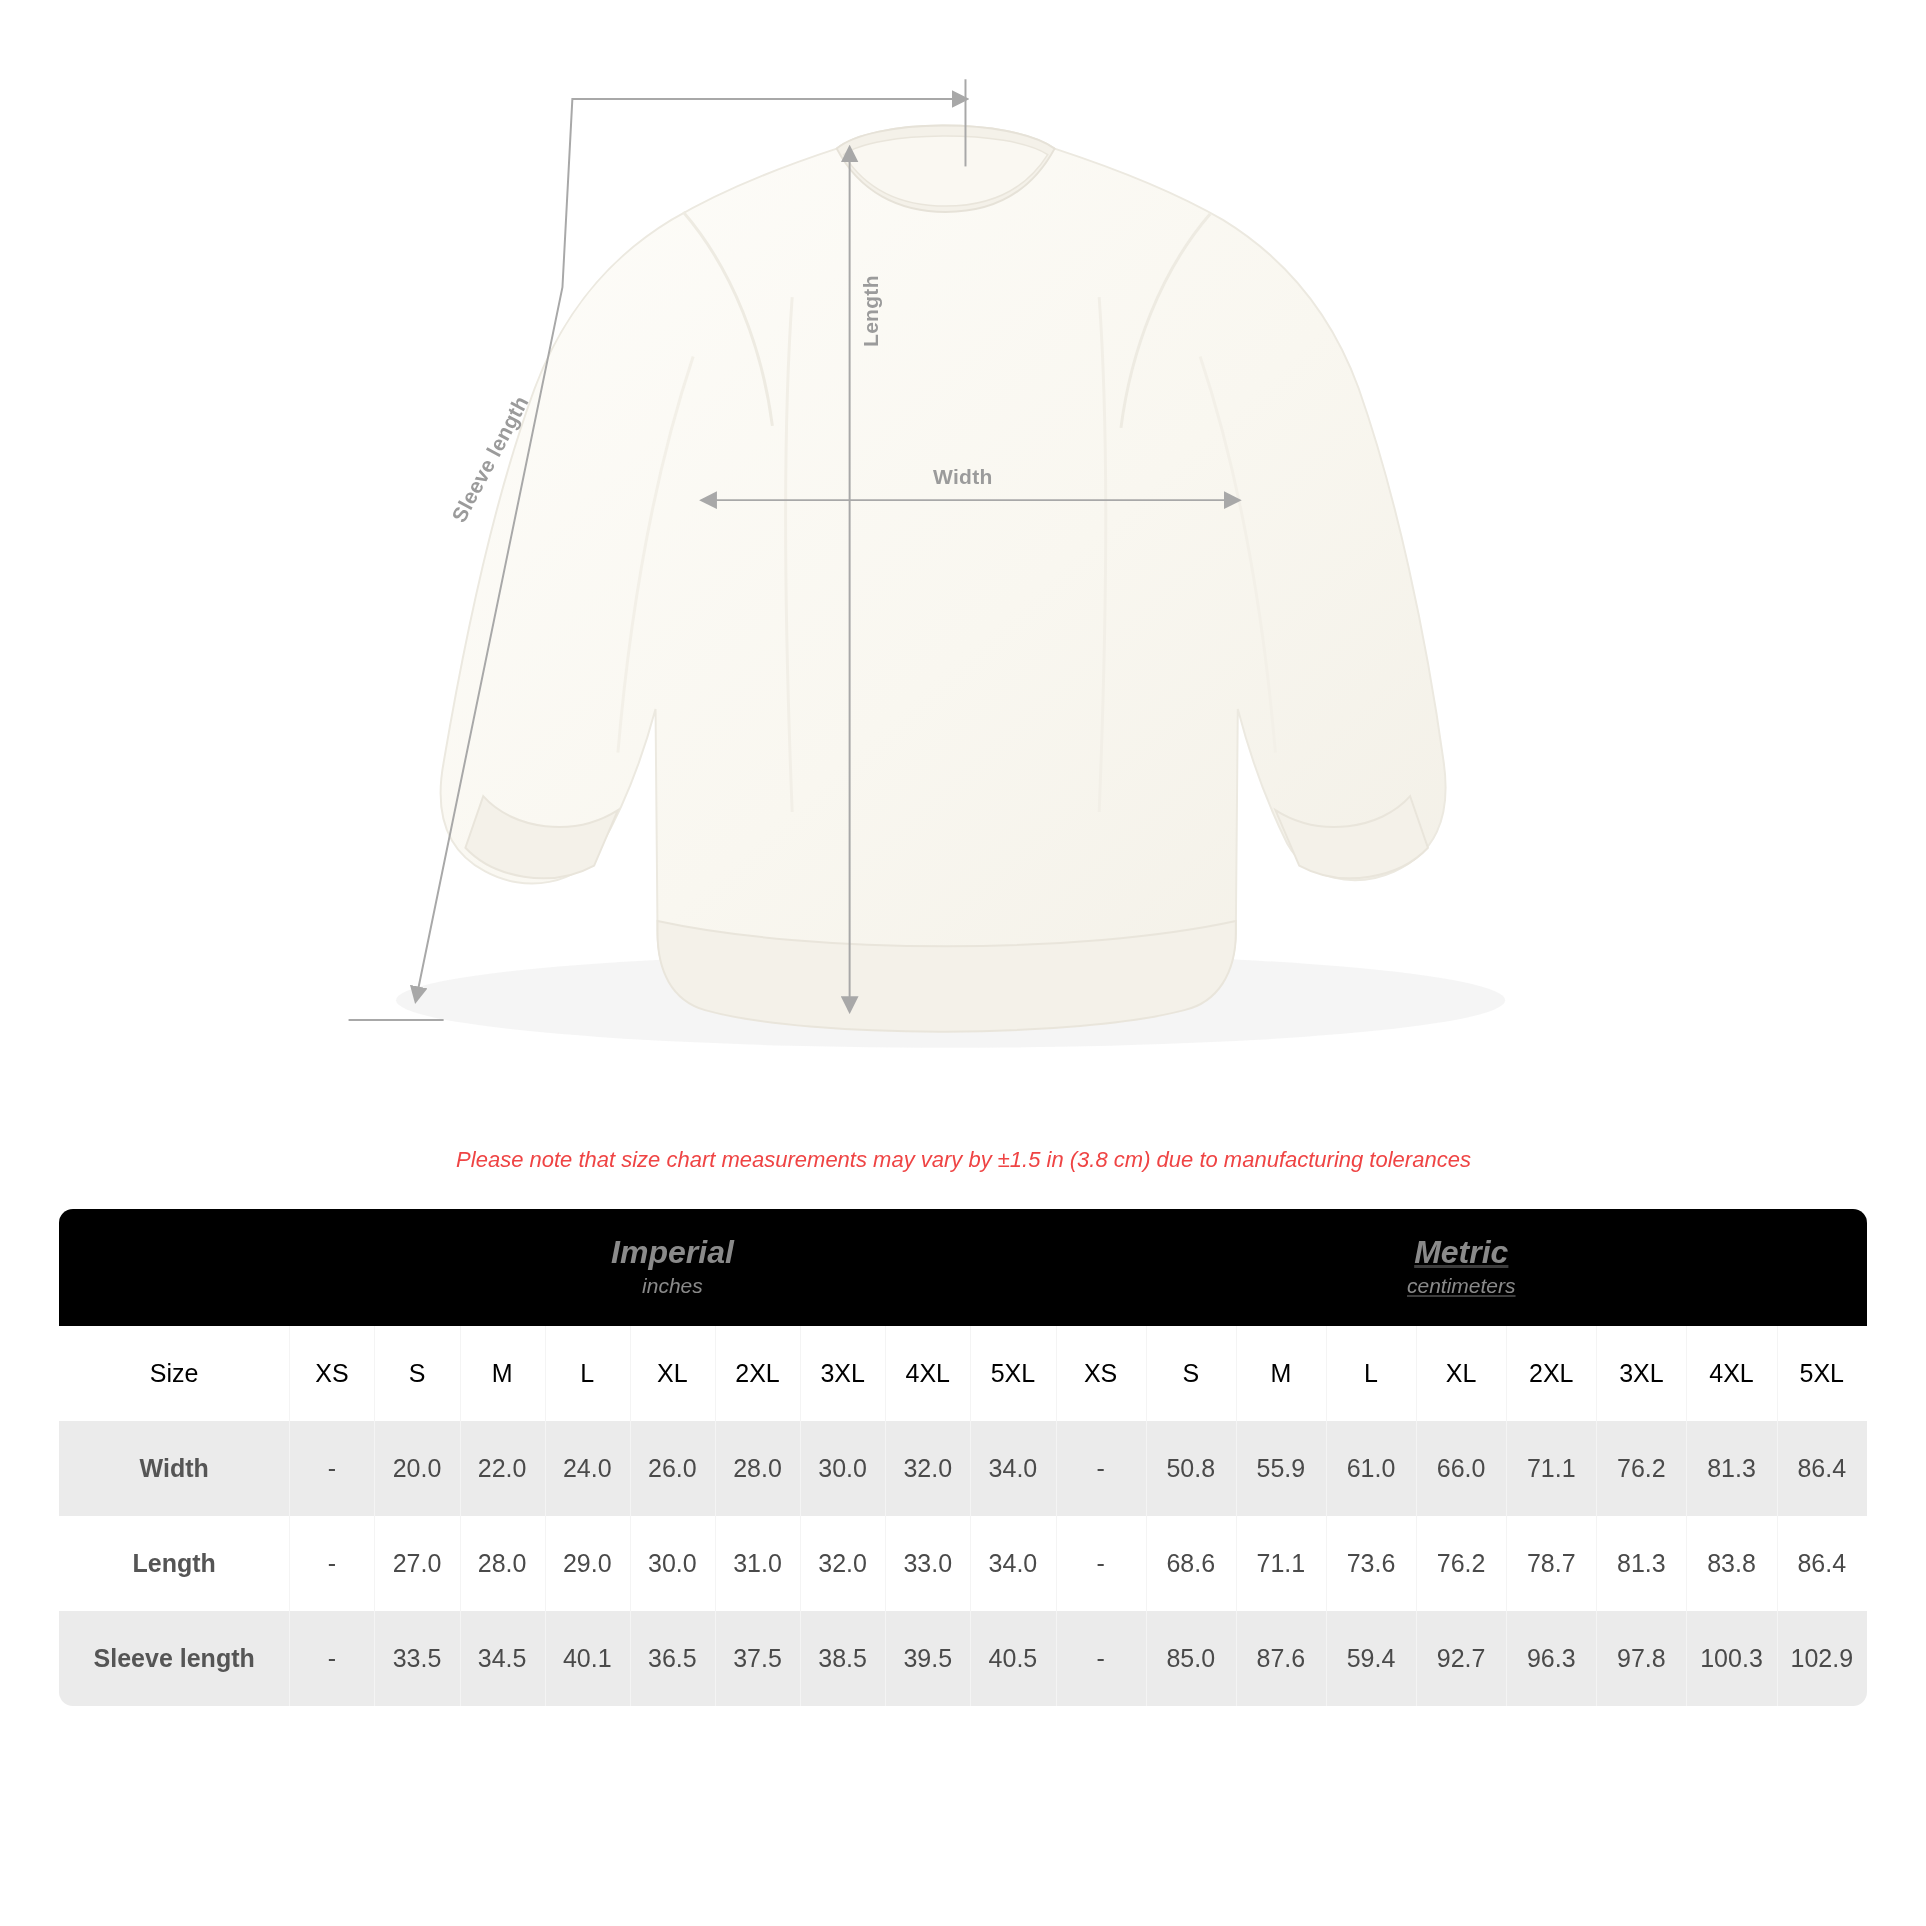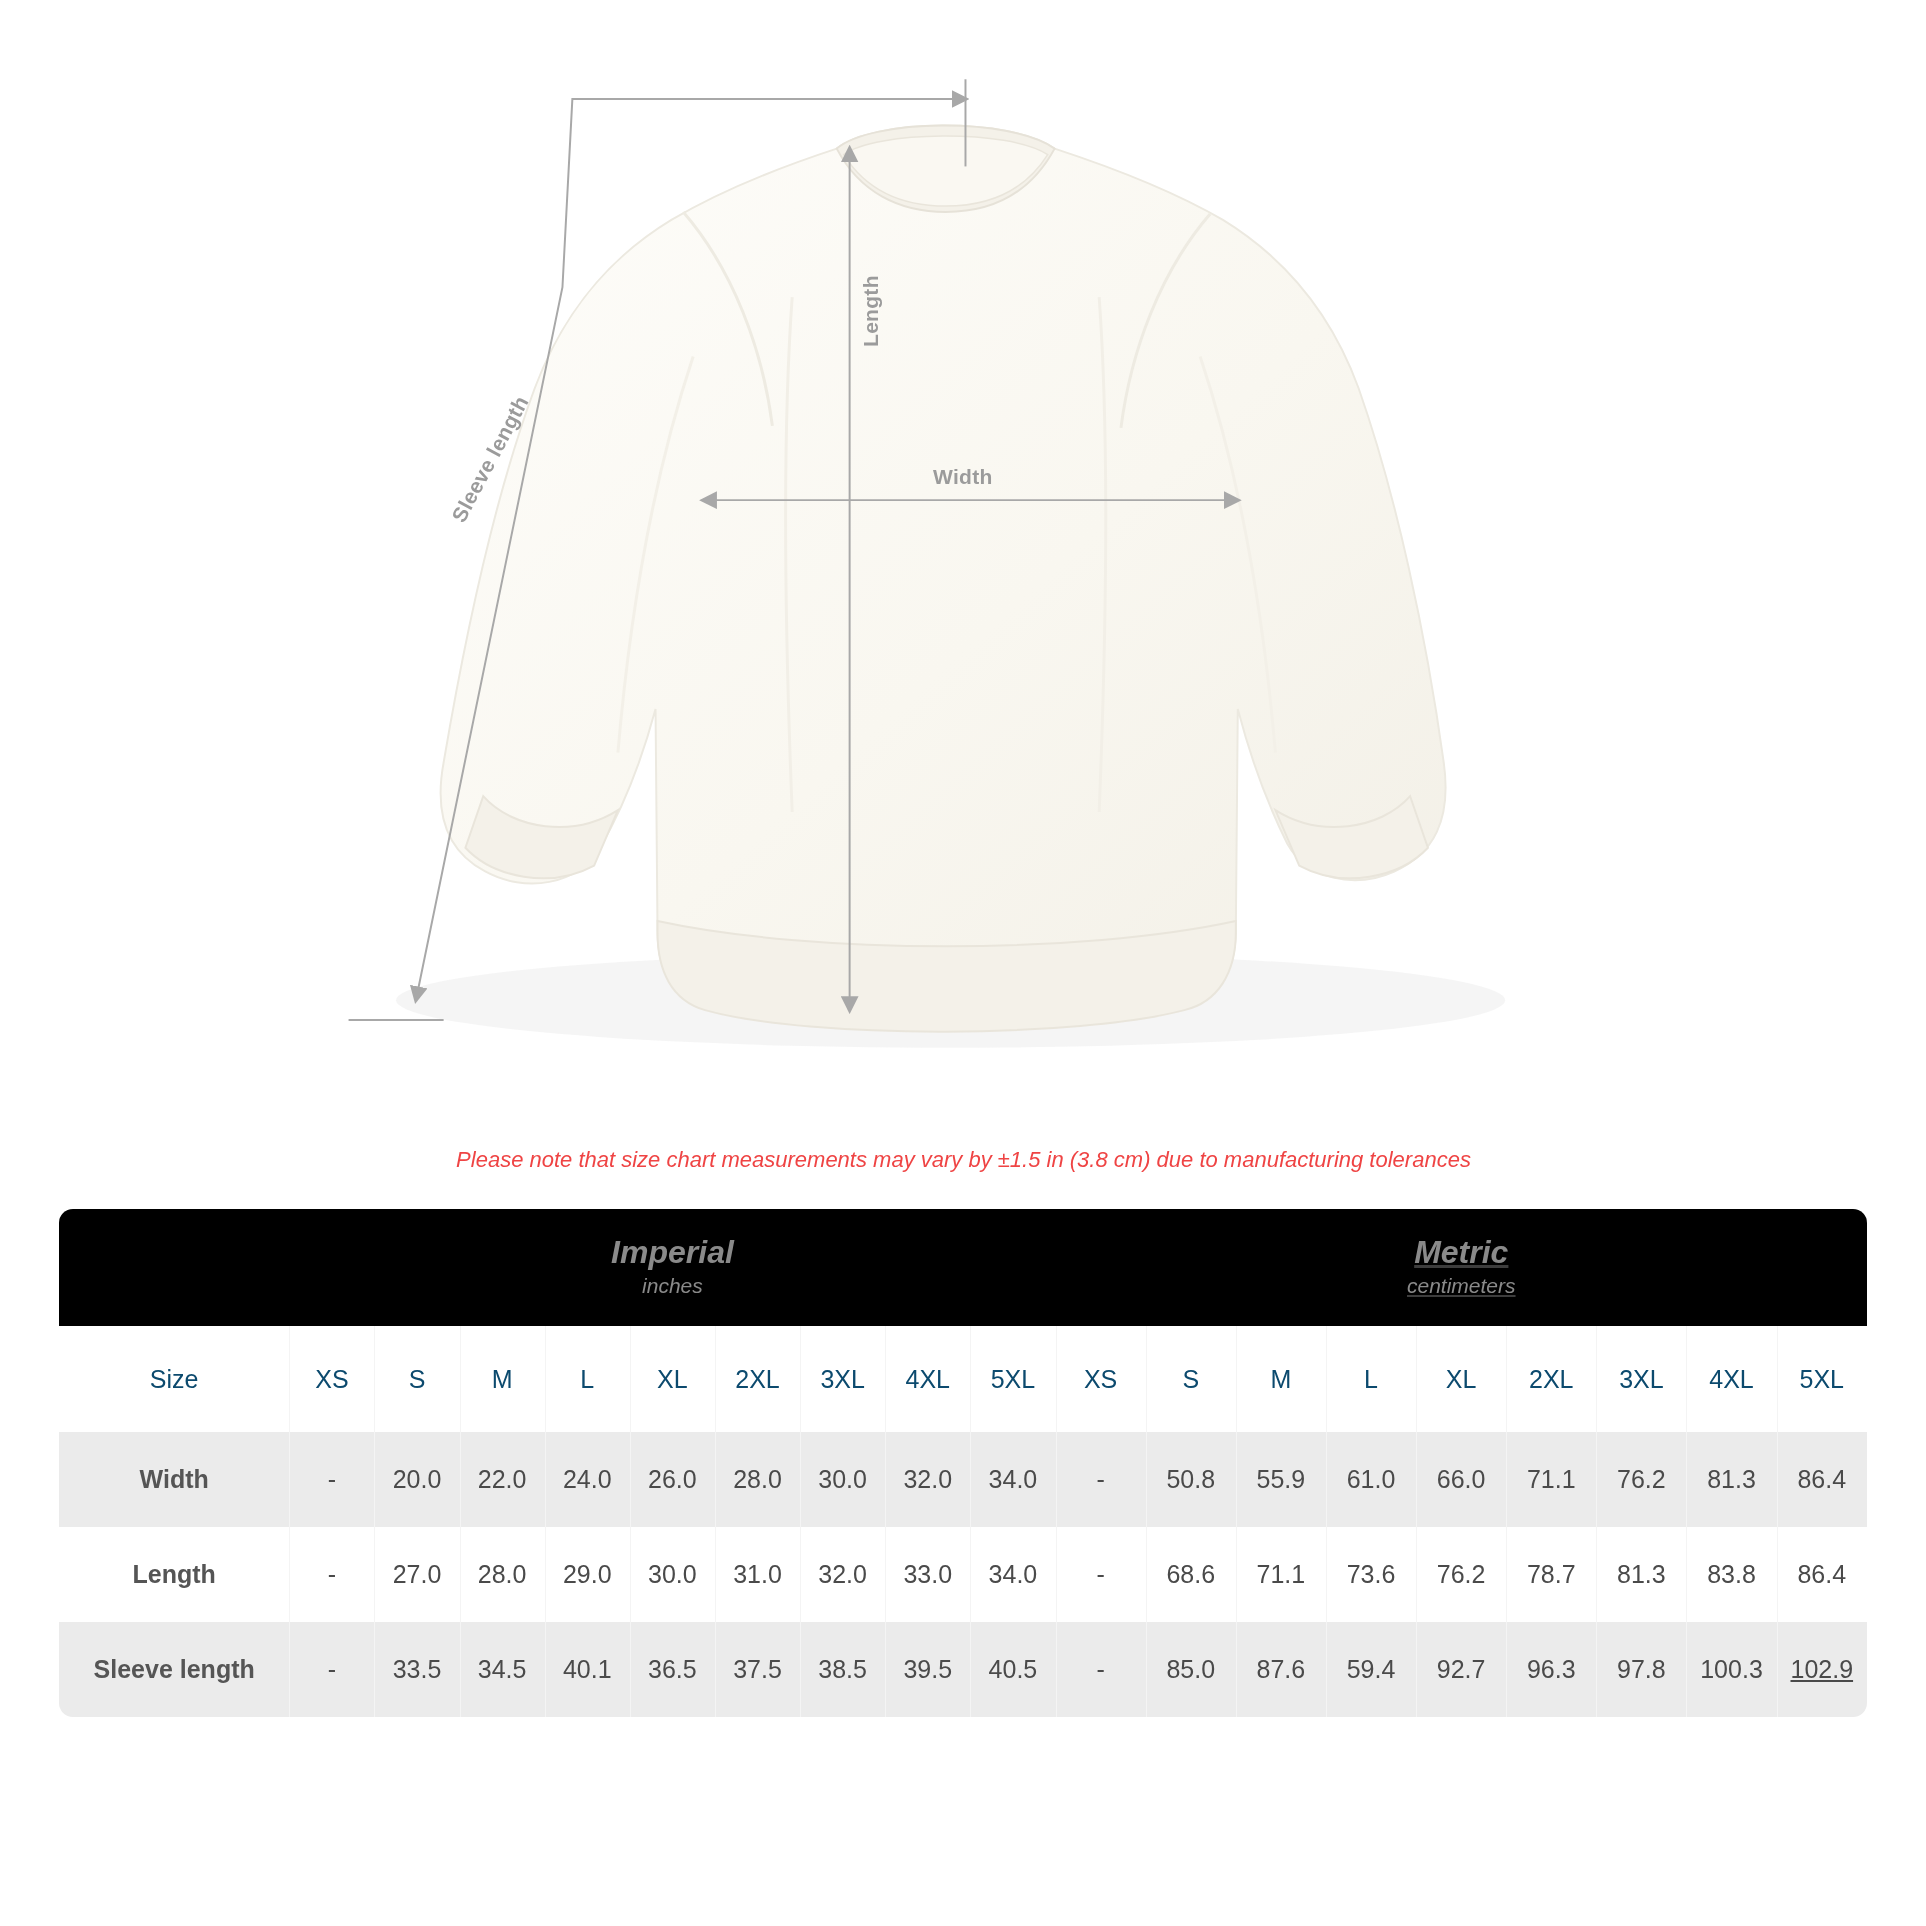--- a/index.html
+++ b/index.html
@@ -103,40 +103,40 @@
   }
   .unit-sub {
     font-size: 21px;
     font-style: italic;
     color: #8a8a8a;
     line-height: 1.4;
   }
 
   .header-row td {
     background: #ffffff;
-    height: 106px;
-    color: #0c4a6e;
+    height: 95px;
+    color: #000000;
     font-weight: bold;
     font-size: 25px;
   }
   .header-row td.rowhead { font-size: 25px; }
 
   .data-row td {
     height: 95px;
     font-size: 25px;
     color: #4a4a4a;
   }
   .data-row.shaded td { background: #ebebeb; }
   .data-row.plain td  { background: #ffffff; }
   .data-row td.rowhead {
     font-weight: bold;
     color: #555;
   }
   .data-row:last-child td:first-child { border-bottom-left-radius: 14px; }
-  .data-row:last-child td:last-child  { border-bottom-right-radius: 14px; text-decoration: underline; }
+  .data-row:last-child td:last-child  { border-bottom-right-radius: 14px; }
 
   
   .sep { box-shadow: inset 1px 0 0 #f4f4f4; }
 </style>
 </head>
 <body>
 
 <div class="page">
 
   <div class="illustration">

